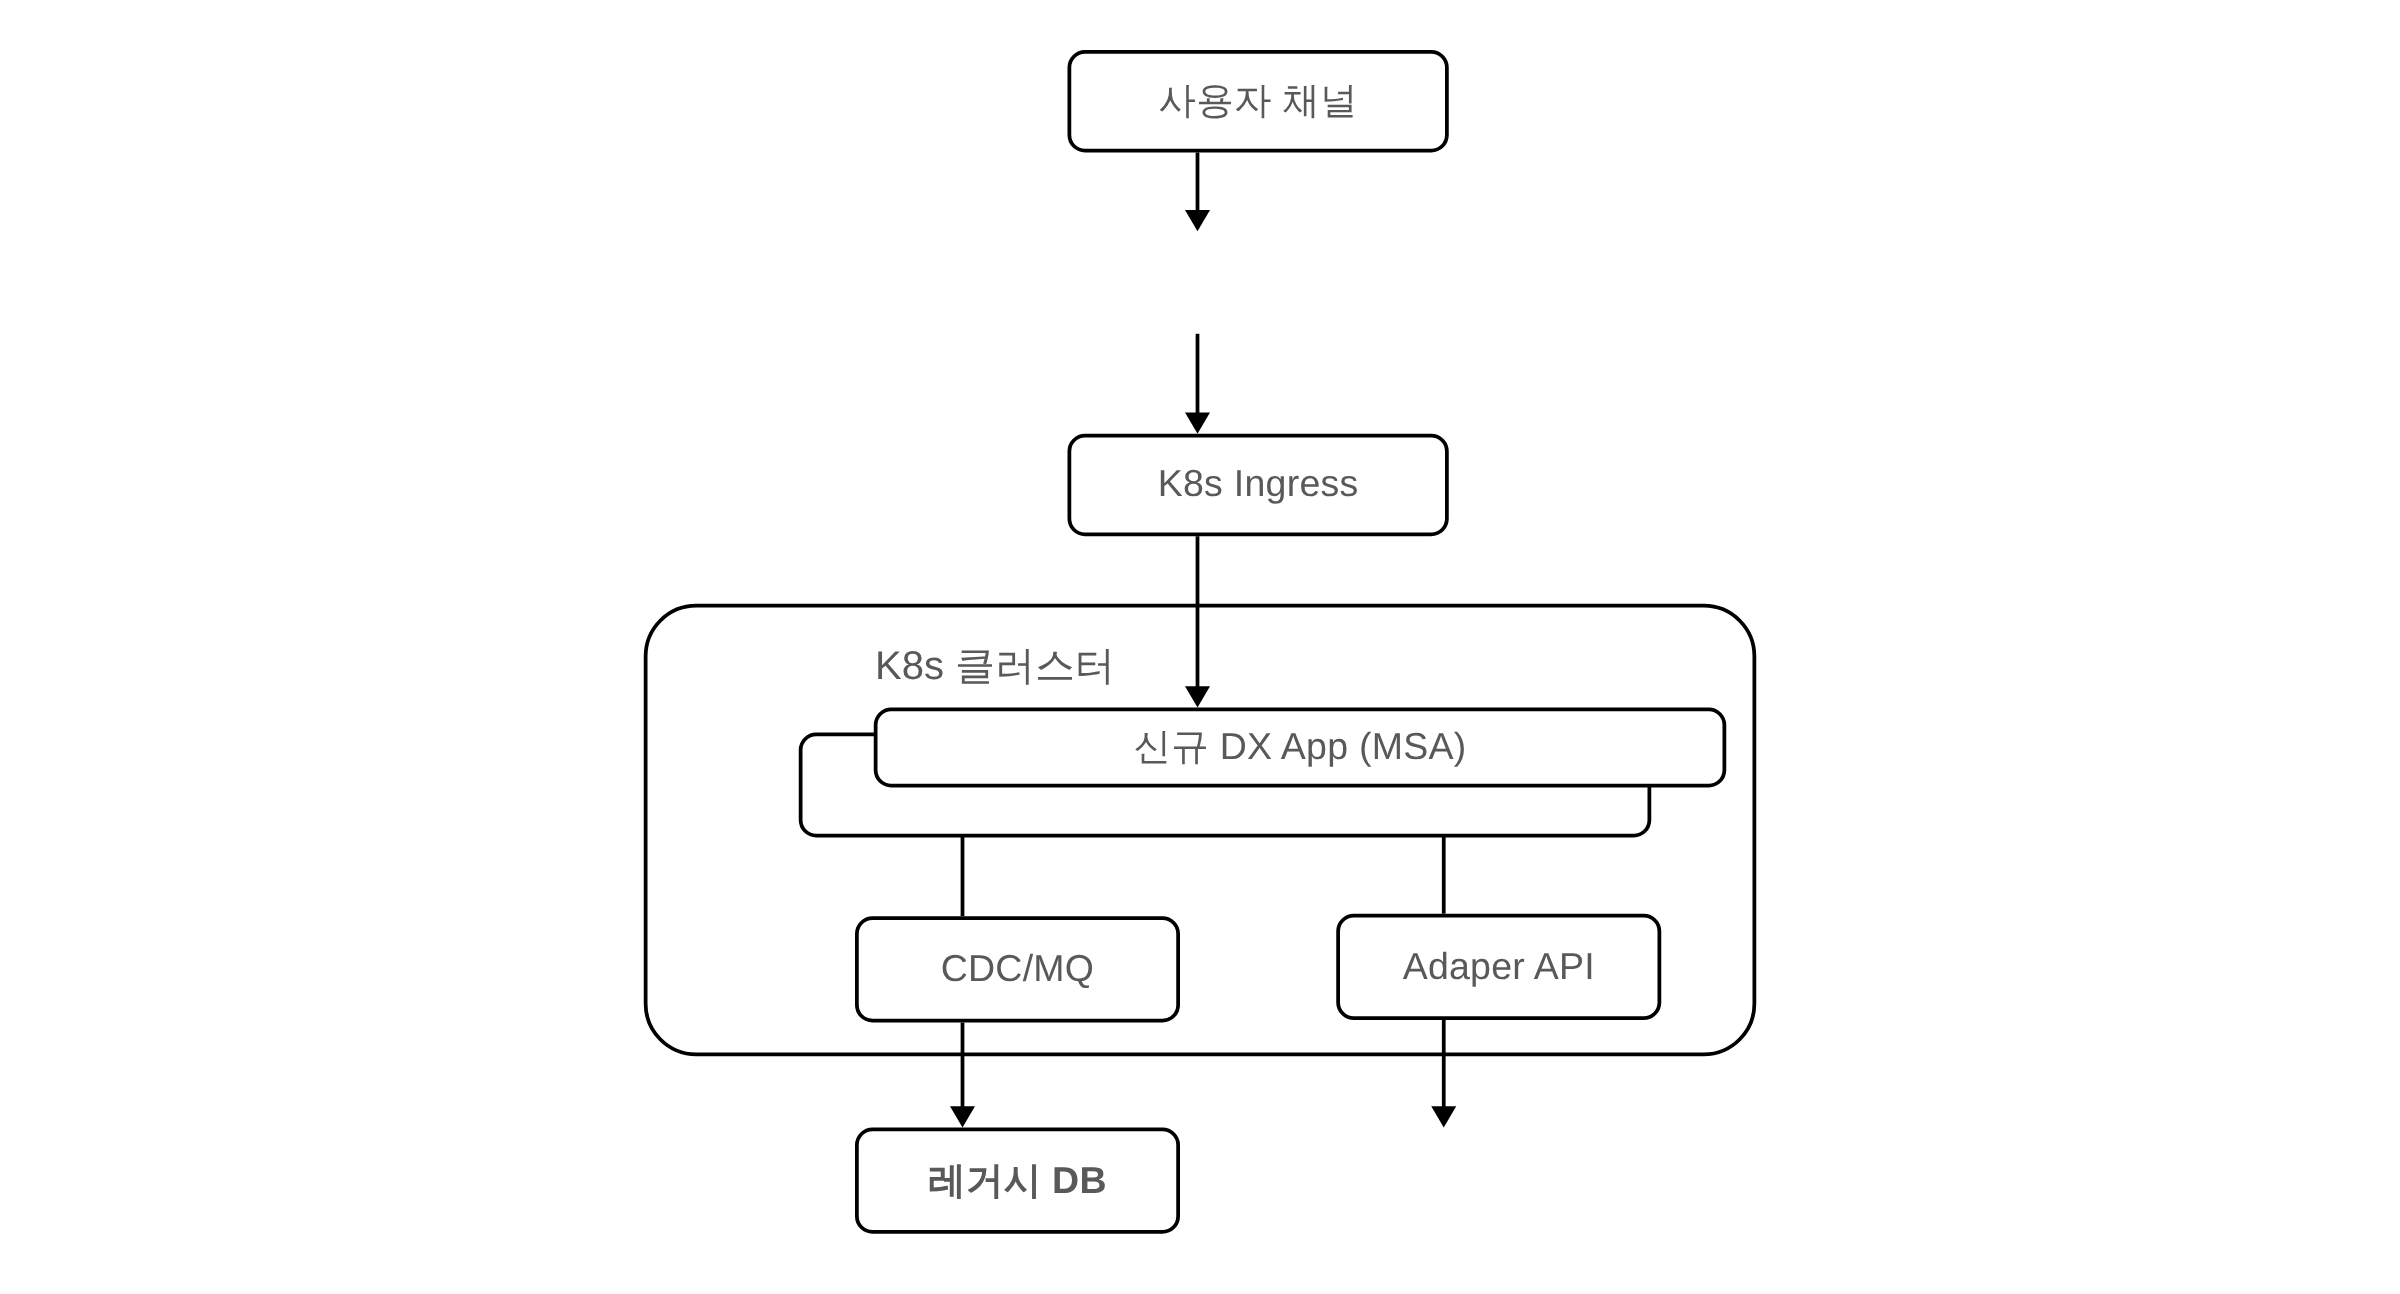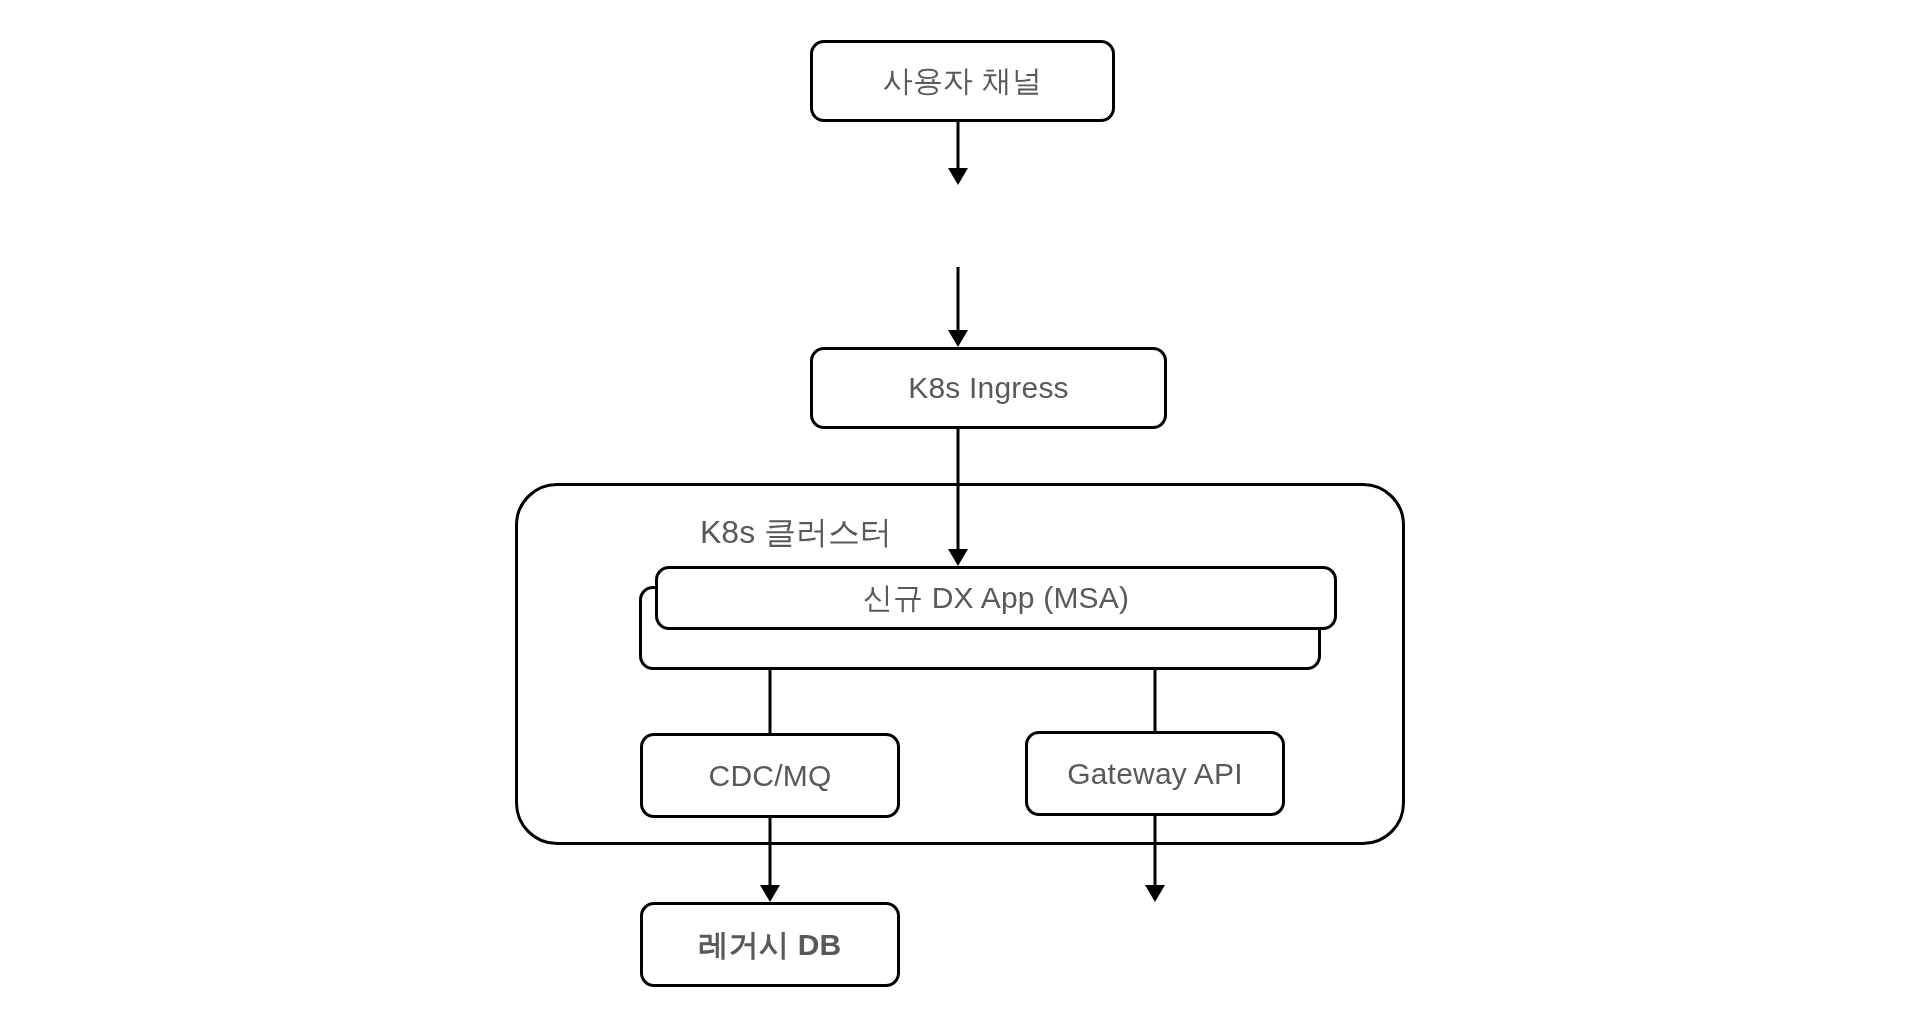--- a/index.html
+++ b/index.html
@@ -32,20 +32,21 @@
   .node {
     position: absolute;
     box-sizing: border-box;
     background: #ffffff;
     border: 3px solid #000000;
     border-radius: 14px;
     display: flex;
     align-items: center;
     justify-content: center;
     z-index: 3;
+    margin-left: 44px;
   }
   .node-label {
     color: #595959;
     font-size: 30px;
     line-height: 1.2;
     letter-spacing: 0.2px;
     white-space: nowrap;
     text-align: center;
   }
   .cluster {
@@ -110,35 +111,35 @@
         <line x1="1155" y1="816" x2="1155" y2="888" stroke="#000000" stroke-width="3"></line>
         <polygon points="1145,885 1165,885 1155,902" fill="#000000"></polygon>
       </g>
     </svg>
 
   <div class="node" id="node-user-channel" style="left: 810px; top: 40px; width: 305px; height: 82px;">
     <span class="node-label">사용자 채널</span>
   </div>
 
 
-  <div class="node" id="node-k8s-ingress" style="left: 810px; top: 347px; width: 357px; height: 82px;">
+  <div class="node" id="node-k8s-ingress" style="left: 810px; top: 347px; width: 305px; height: 82px;">
     <span class="node-label">K8s Ingress</span>
   </div>
 
   <div class="stack-shadow" id="shadow-dx-app" style="left: 639px; top: 586px; width: 682px; height: 84px;"></div>
   <div class="node" id="node-dx-app" style="left: 655px; top: 566px; width: 682px; height: 64px;">
     <span class="node-label">신규 DX App (MSA)</span>
   </div>
 
   <div class="node" id="node-cdc-mq" style="left: 640px; top: 733px; width: 260px; height: 85px;">
     <span class="node-label">CDC/MQ</span>
   </div>
 
   <div class="node" id="node-adapter-api" style="left: 1025px; top: 731px; width: 260px; height: 85px;">
-    <span class="node-label">Gateway API</span>
+    <span class="node-label">Adaper API</span>
   </div>
 
   <div class="node" id="node-legacy-db" style="left: 640px; top: 902px; width: 260px; height: 85px; font-weight: bold;">
     <span class="node-label">레거시 DB</span>
   </div>
 
 
 </div>
 
 </body></html>

